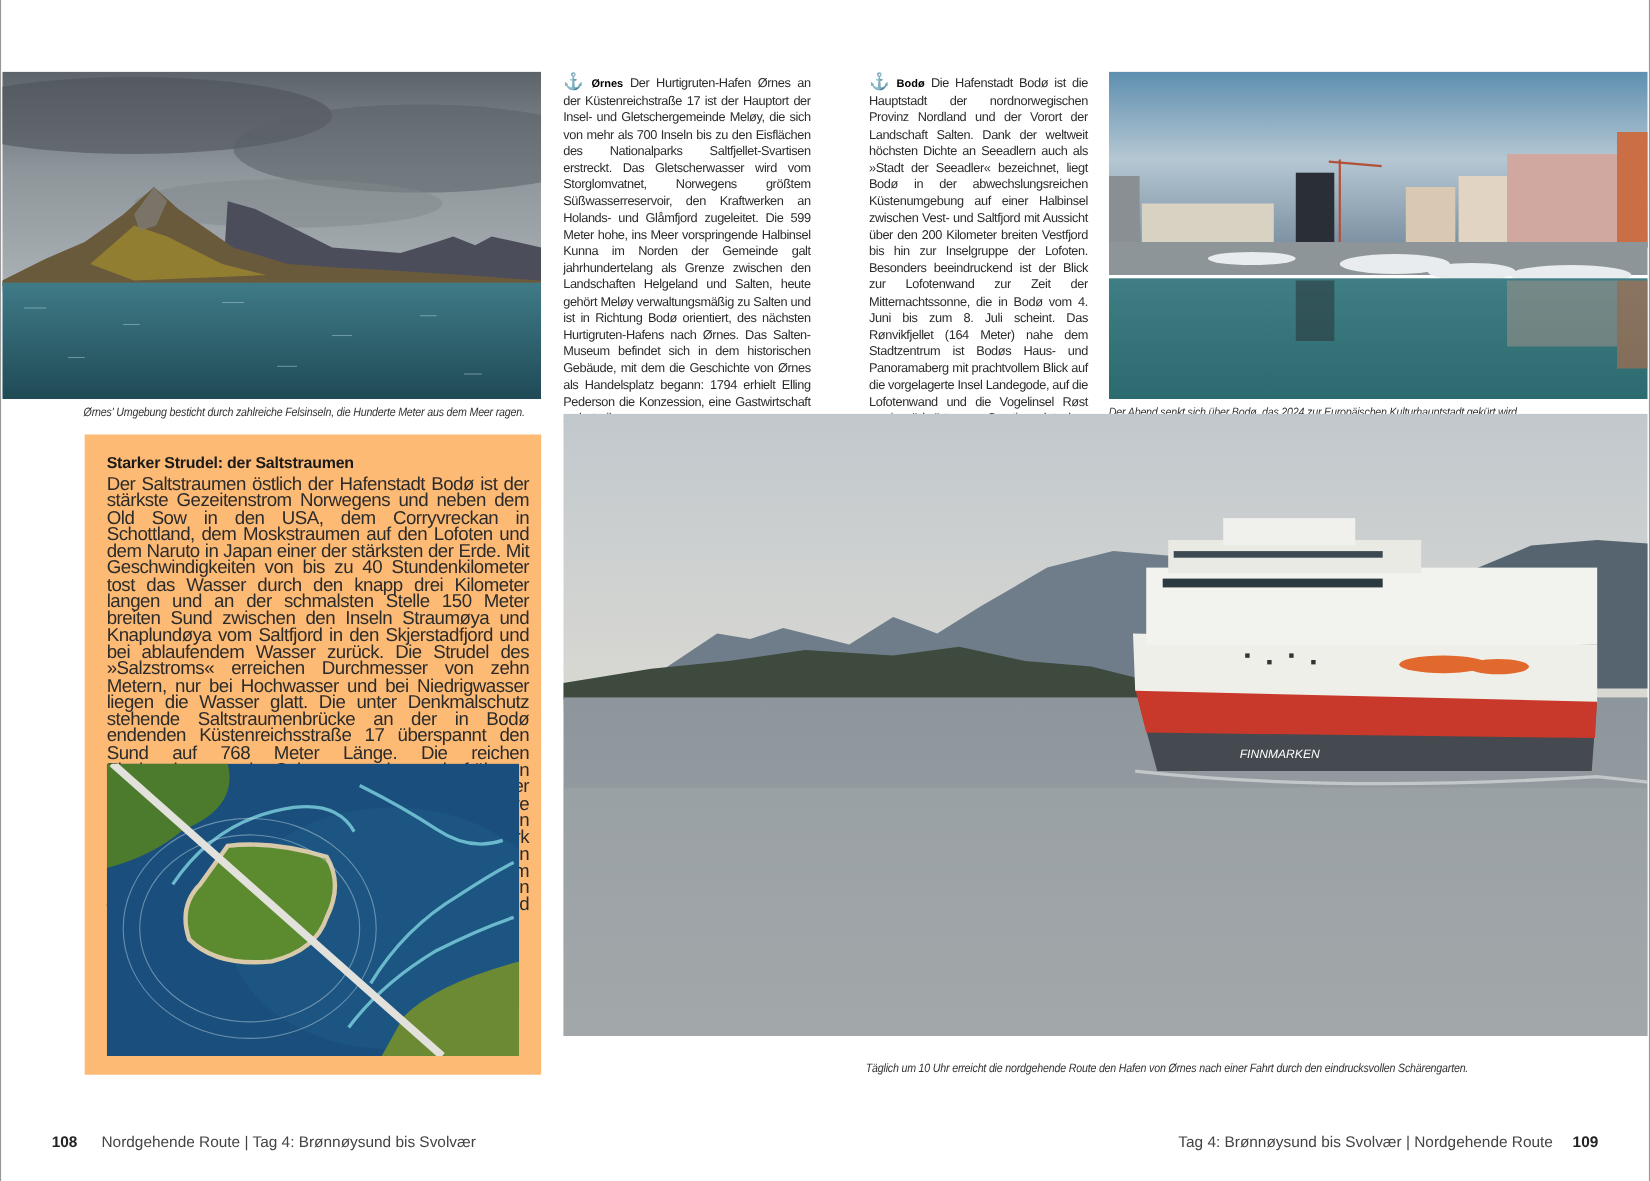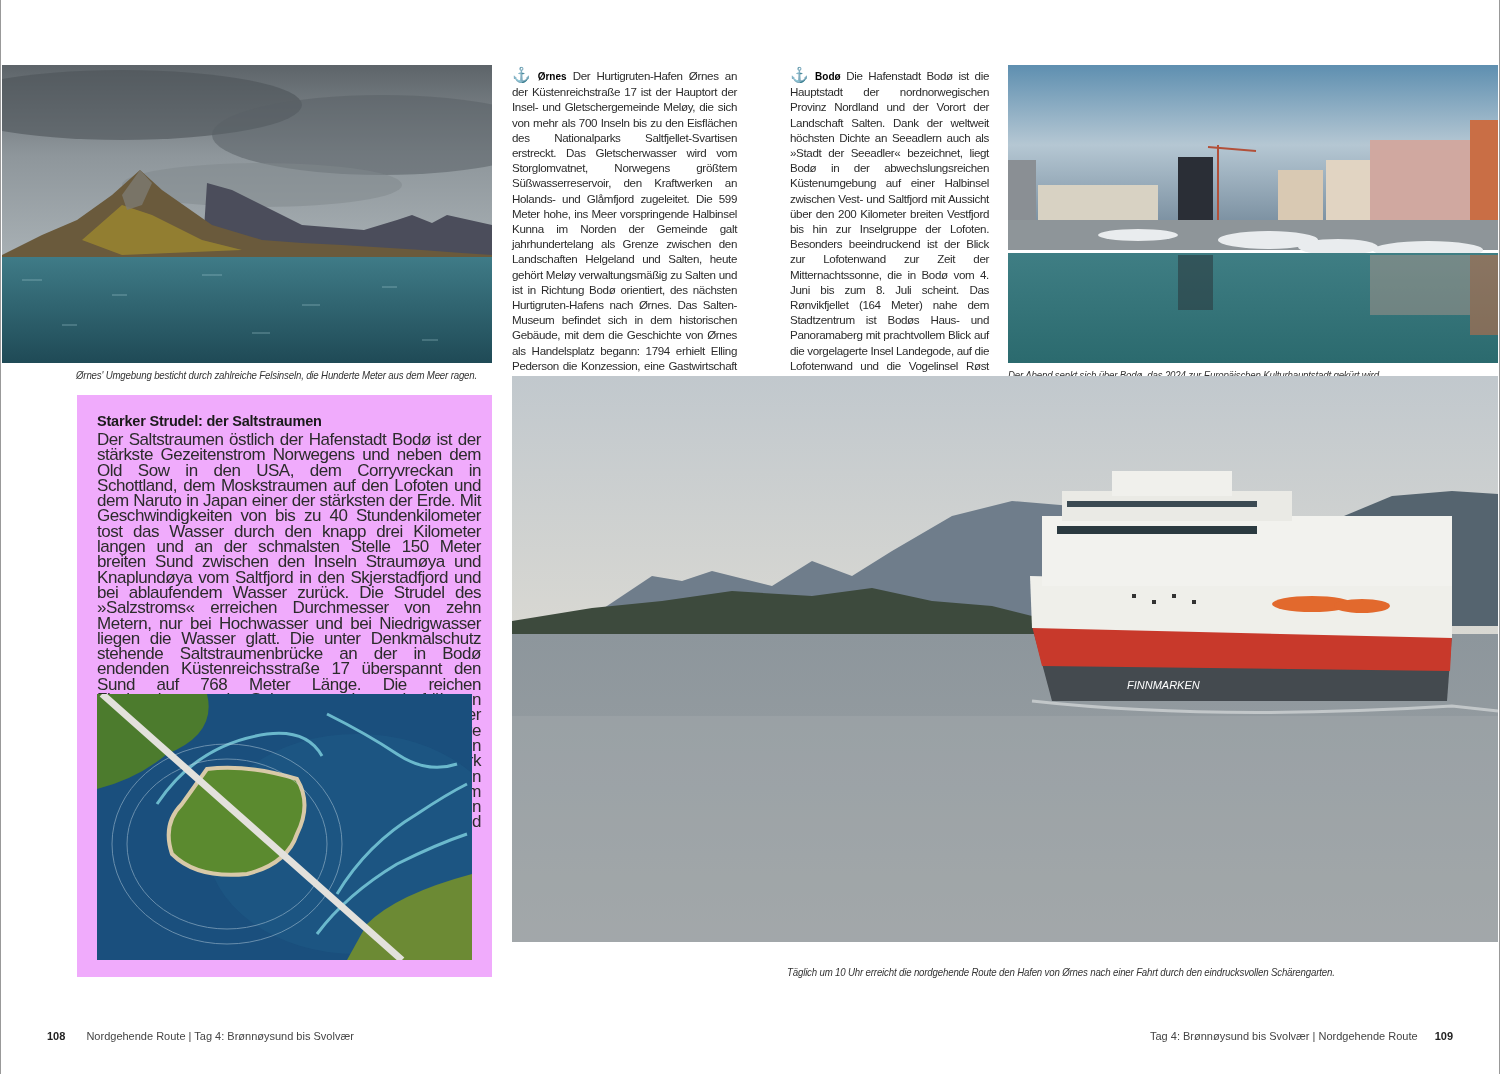--- a/index.html
+++ b/index.html
@@ -17,25 +17,25 @@
     letter-spacing: -0.2px; white-space: nowrap; transform: scaleX(0.88); transform-origin: left top;
   }
 
   .text-col {
     position: absolute; font-size: 11.6px; line-height: 15.2px; color: #2b2b2b;
     text-align: justify; letter-spacing: -0.35px; hyphens: manual;
   }
   .text-col .head { font-weight: bold; font-size: 10px; color: #000000; letter-spacing: 0; }
   .text-col .anchor { font-weight: bold; font-size: 15px; margin-right: 4px; color: #111; }
 
-  .sidebar-box { position: absolute; left: 77px; top: 395px; width: 415px; height: 582px; background: #f0abfc; }
+  .sidebar-box { position: absolute; left: 77px; top: 395px; width: 415px; height: 582px; background: #fdba74; }
   .sidebar-title { position: absolute; left: 20px; top: 18px; font-size: 14.5px; font-weight: bold; color: #1a1a1a; letter-spacing: -0.2px; }
   .sidebar-text { position: absolute; left: 20px; top: 37px; width: 384px; font-size: 17px; line-height: 15.3px; text-align: justify; color: #2b2b2b; letter-spacing: -0.45px; }
 
-  .footer { position: absolute; top: 1030px; font-size: 11px; color: #444; white-space: nowrap; }
+  .footer { position: absolute; top: 1030px; font-size: 14px; color: #444; white-space: nowrap; }
   .footer .pg { font-weight: bold; color: #222; }
 </style>
 </head>
 <body>
 
 <div class="edge-left"></div>
 <div class="edge-right"></div>
 
 <div class="photo" style="left:2px; top:65px; width:490px; height:298px;">
   <svg viewBox="0 0 490 298" preserveAspectRatio="none">

